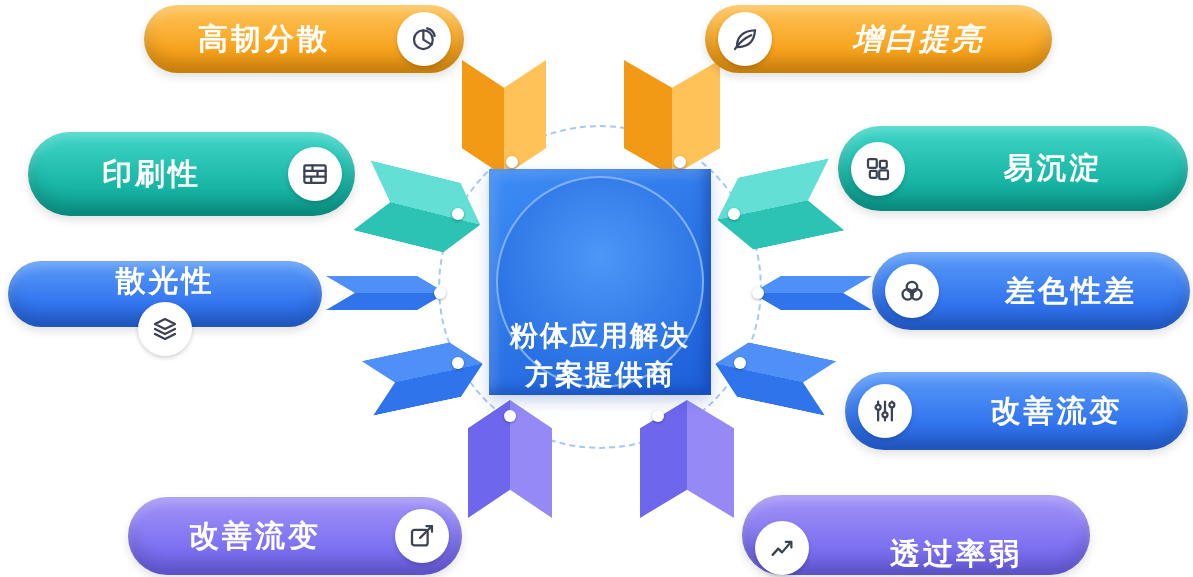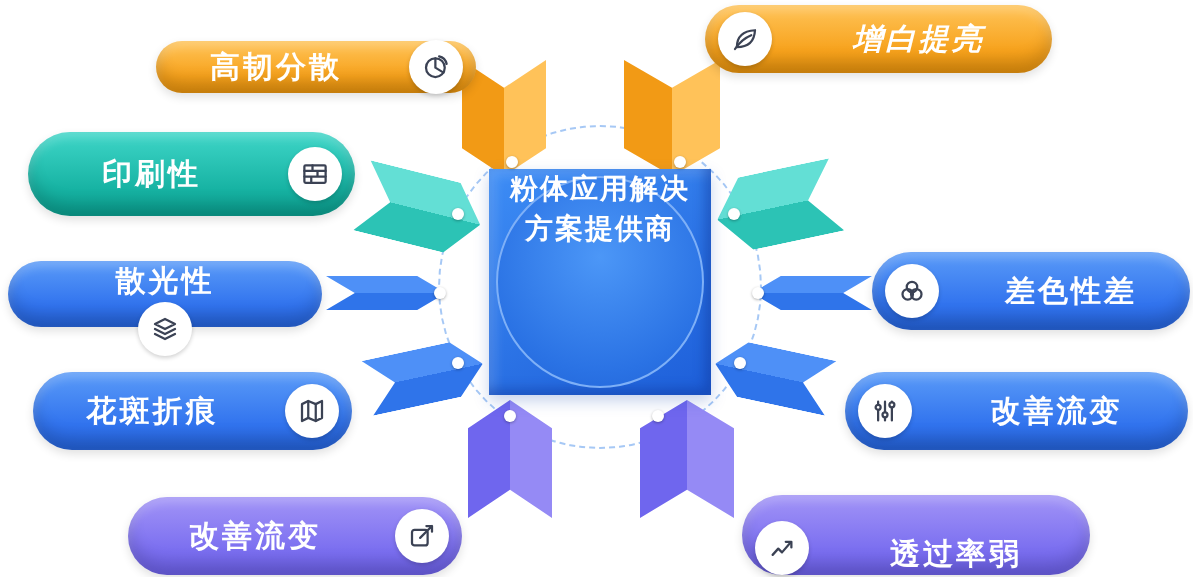--- a/index.html
+++ b/index.html
@@ -13,21 +13,21 @@
     position:absolute;left:438px;top:125px;width:324px;height:324px;
     border-radius:50%;border:2px dashed #A6C8F5;z-index:1;box-sizing:border-box;
   }
   
   .center{
     position:absolute;left:489px;top:169px;width:222px;height:226px;z-index:3;
     background:linear-gradient(150deg,#3D8DF5,#1D5ED9);
     box-shadow:inset -6px -6px 12px rgba(13,53,150,.45),
                inset 6px 6px 12px rgba(255,255,255,.16),
                0 6px 14px rgba(30,80,180,.25);
-    display:flex;align-items:flex-start;justify-content:center;
+    display:flex;align-items:flex-end;justify-content:center;
   }
   .center .ring{
     position:absolute;inset:7px;border-radius:50%;
     border:2px solid #7EB0F7;
     background:radial-gradient(circle at 50% 38%,#4C97F7 0%,#2A72E4 70%,#2062D6 100%);
   }
   .center .text{
     position:relative;z-index:1;color:#fff;font-size:28px;font-weight:bold;
     text-align:center;line-height:1.42;letter-spacing:2px;
   }
@@ -43,21 +43,21 @@
   .pill .icon{
     width:54px;height:54px;border-radius:50%;background:#fff;flex:0 0 auto;
     display:flex;align-items:center;justify-content:center;margin:0 13px;
     box-shadow:0 2px 4px rgba(0,0,0,.18);
   }
   .th-orange{background:linear-gradient(180deg,#FFC459 0%,#F7A21C 68%,#E8930D 100%);}
   .th-teal  {background:linear-gradient(180deg,#3FD6C8 0%,#17B3A3 68%,#0AA090 100%);margin-top:8px;}
   .th-blue  {background:linear-gradient(180deg,#5A9BF8 0%,#3173EE 68%,#2563DB 100%);}
   .th-purple{background:linear-gradient(180deg,#A294F7 0%,#7B6FF0 68%,#6C60E8 100%);}
 
-  .p-l1{left:156px;top:5px;width:320px;height:52px;margin-top:36px;}
+  .p-l1{left:144px;top:5px;width:320px;height:68px;}
   .p-l2{left:28px;top:124px;width:327px;height:84px;}
   .p-l3{left:8px;top:261px;width:314px;height:66px;flex-direction:column;}
   .p-l4{left:33px;top:372px;width:319px;height:78px;}
   .p-l5{left:128px;top:497px;width:334px;height:78px;}
   .p-r1{left:705px;top:5px;width:347px;height:68px;font-style:italic;}
   .p-r2{left:838px;top:118px;width:350px;height:85px;}
   .p-r3{left:872px;top:252px;width:318px;height:78px;}
   .p-r4{left:845px;top:372px;width:343px;height:78px;}
   .p-r5{left:742px;top:495px;width:348px;height:80px;align-items:flex-end;}
 
@@ -150,29 +150,20 @@
     <span class="label">散光性</span>
     <span class="icon">
       <svg width="30" height="30" viewBox="0 0 24 24" fill="none" stroke="#3B4254" stroke-width="1.8" stroke-linecap="round" stroke-linejoin="round">
         <path d="M12 4l8 4-8 4-8-4z"></path>
           <path d="M4 12l8 4 8-4"></path>
           <path d="M4 16l8 4 8-4"></path>
       </svg>
     </span>
   </div>
 
-  <div class="pill th-blue p-l4">
-    <span class="label">花斑折痕</span>
-    <span class="icon">
-      <svg width="30" height="30" viewBox="0 0 24 24" fill="none" stroke="#3B4254" stroke-width="1.8" stroke-linecap="round" stroke-linejoin="round">
-        <path d="M4 6.5l5-2.5 6 2.5 5-2.5v13.5l-5 2.5-6-2.5-5 2.5z"></path>
-          <path d="M9 4v13.5M15 6.5V20"></path>
-      </svg>
-    </span>
-  </div>
 
   <div class="pill th-purple p-l5">
     <span class="label">改善流变</span>
     <span class="icon">
       <svg width="30" height="30" viewBox="0 0 24 24" fill="none" stroke="#3B4254" stroke-width="1.8" stroke-linecap="round" stroke-linejoin="round">
         <rect x="4" y="7" width="12.5" height="12.5" rx="2"></rect>
           <path d="M10.5 13.5L20 4M15.5 4H20v4.5"></path>
       </svg>
     </span>
   </div>
@@ -180,20 +171,31 @@
   <div class="pill th-orange p-r1">
     <span class="icon">
       <svg width="30" height="30" viewBox="0 0 24 24" fill="none" stroke="#3B4254" stroke-width="1.8" stroke-linecap="round" stroke-linejoin="round">
         <path d="M5.5 18.5C5.5 10 11 5.5 20 5c-.5 9-5 13.5-14.5 13.5z"></path>
           <path d="M4 20c4-6 8-9 13-11"></path>
       </svg>
     </span>
     <span class="label">增白提亮</span>
   </div>
 
+  <div class="pill th-teal p-r2">
+    <span class="icon">
+      <svg width="30" height="30" viewBox="0 0 24 24" fill="none" stroke="#3B4254" stroke-width="1.8" stroke-linecap="round" stroke-linejoin="round">
+        <rect x="4" y="4" width="7" height="7" rx="1"></rect>
+          <rect x="13.5" y="5.5" width="5.5" height="5.5" rx="1"></rect>
+          <rect x="5.5" y="13.5" width="5.5" height="5.5" rx="1"></rect>
+          <rect x="13" y="13" width="7" height="7" rx="1"></rect>
+      </svg>
+    </span>
+    <span class="label">易沉淀</span>
+  </div>
 
   <div class="pill th-blue p-r3">
     <span class="icon">
       <svg width="30" height="30" viewBox="0 0 24 24" fill="none" stroke="#3B4254" stroke-width="1.8" stroke-linecap="round" stroke-linejoin="round">
         <circle cx="12" cy="8.8" r="4.2"></circle>
           <circle cx="8.6" cy="14.6" r="4.2"></circle>
           <circle cx="15.4" cy="14.6" r="4.2"></circle>
       </svg>
     </span>
     <span class="label">差色性差</span>

